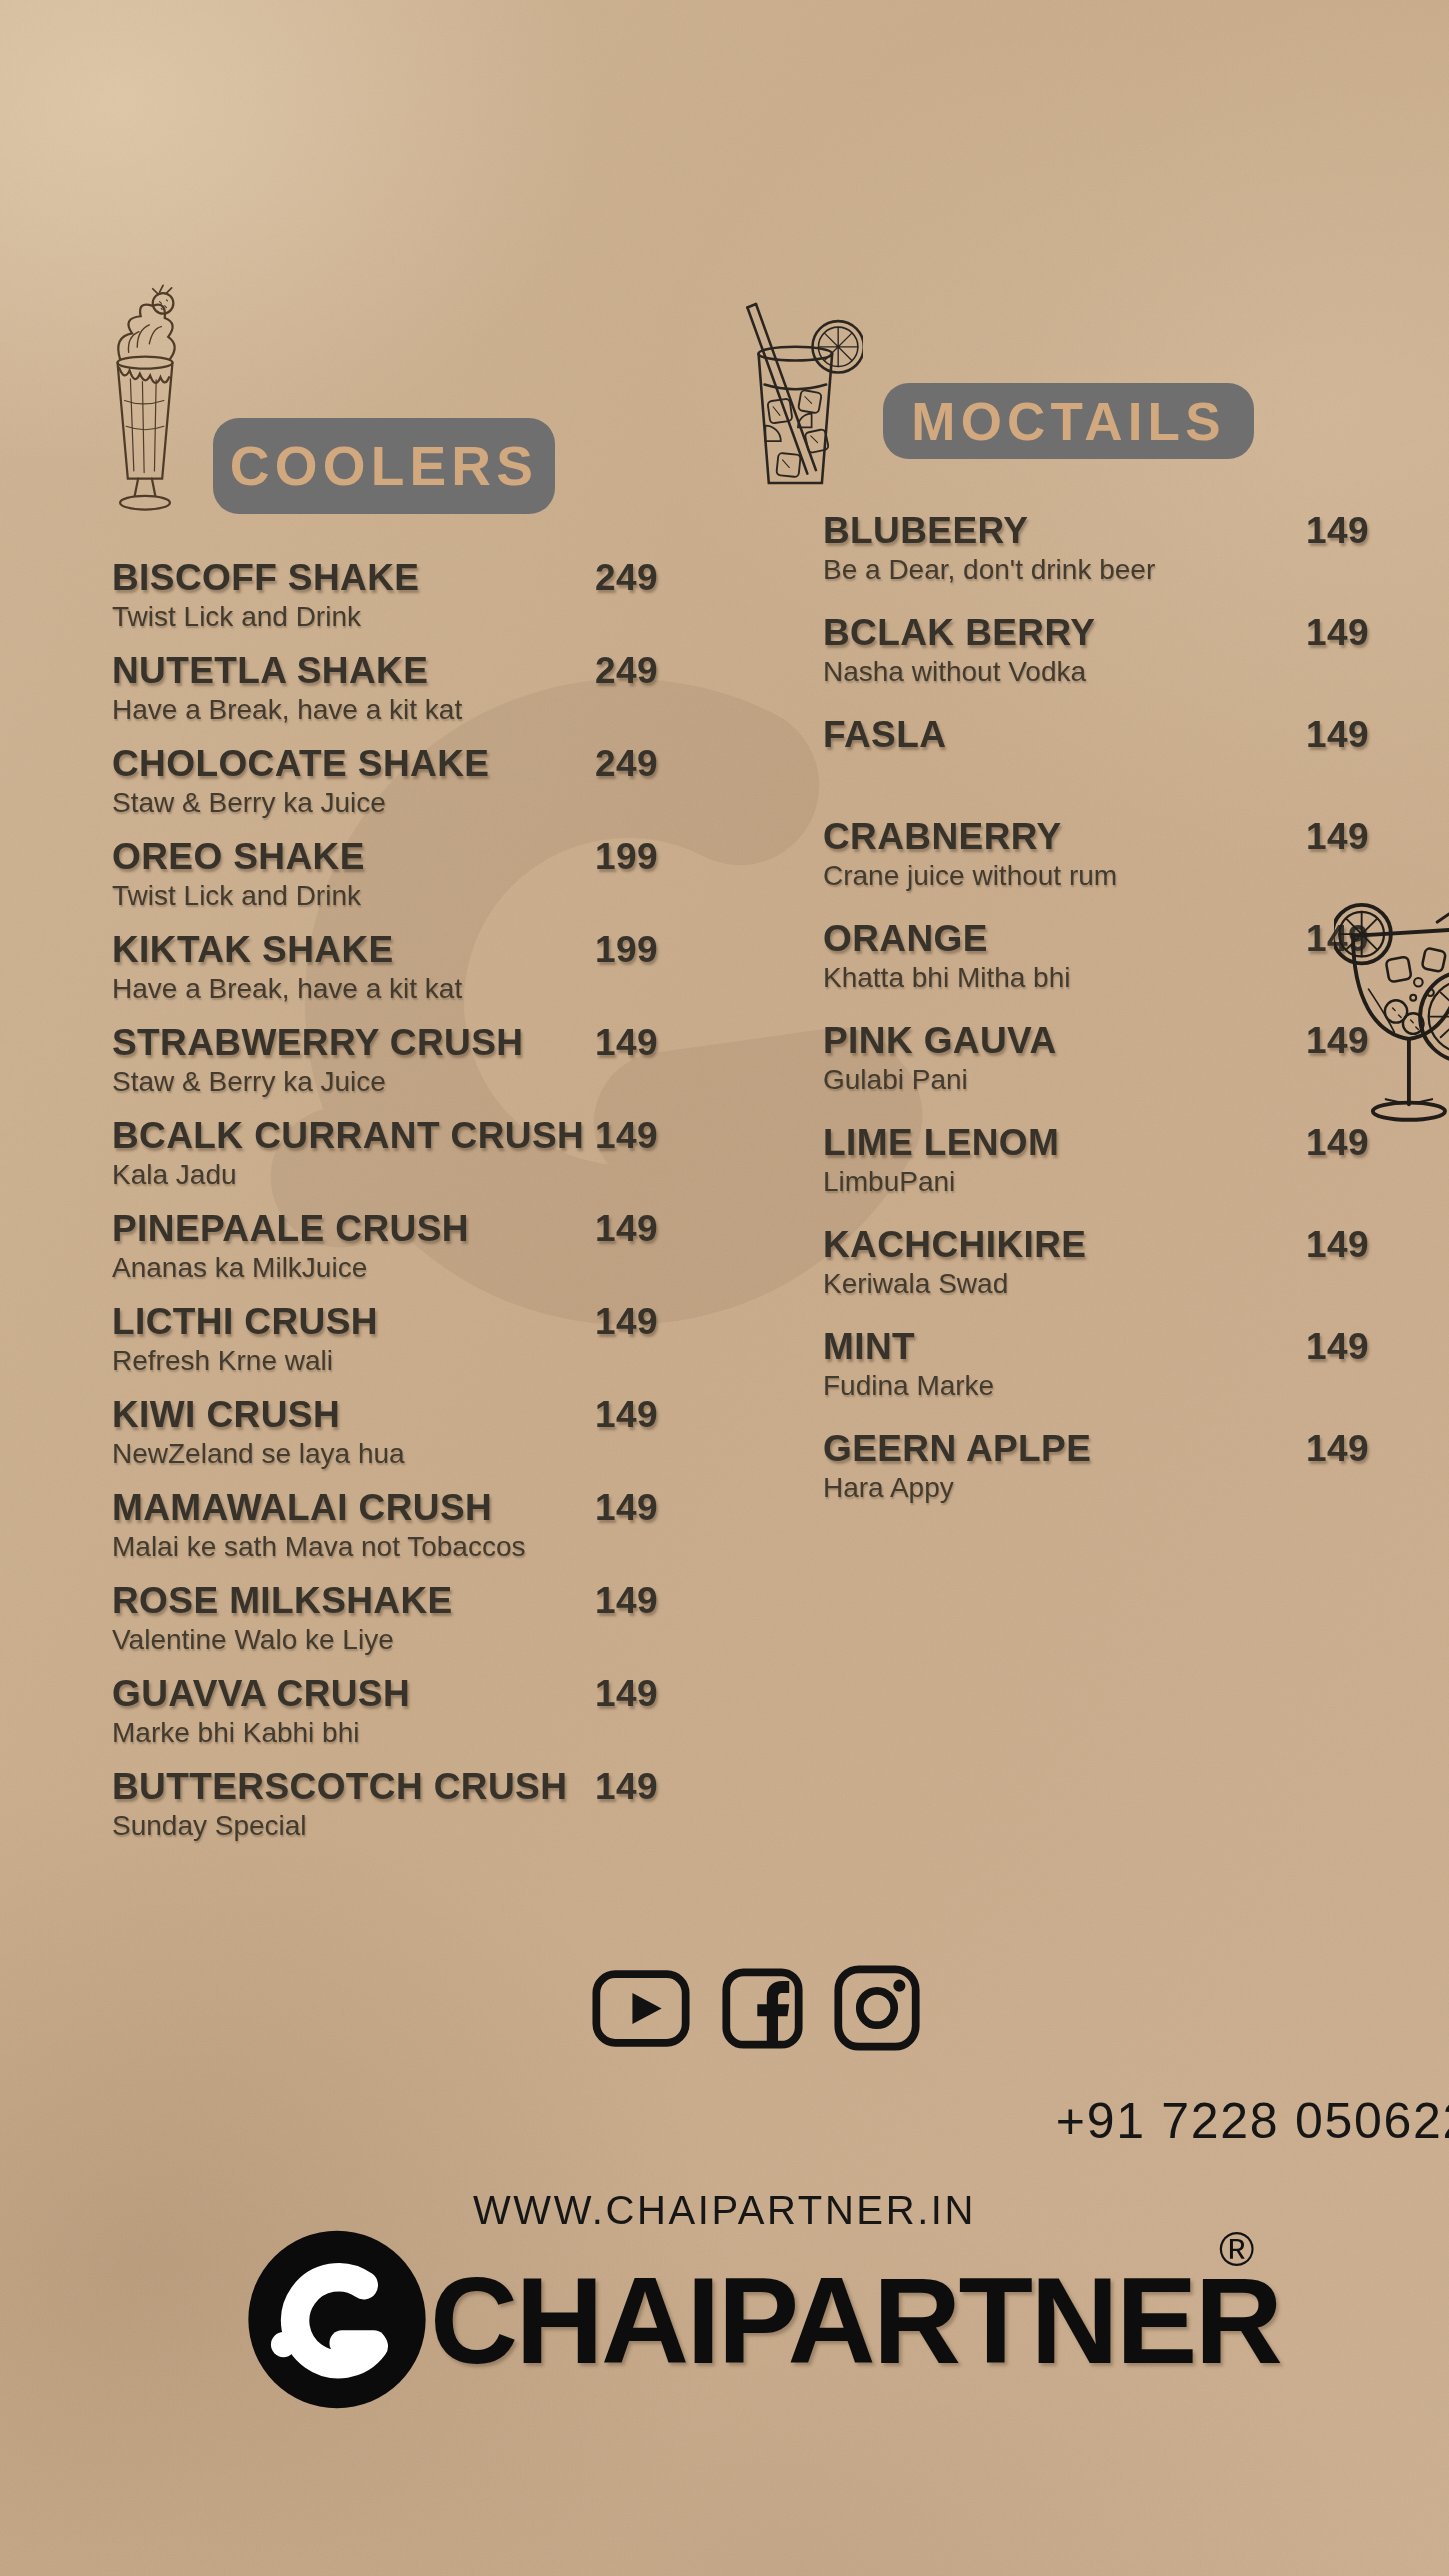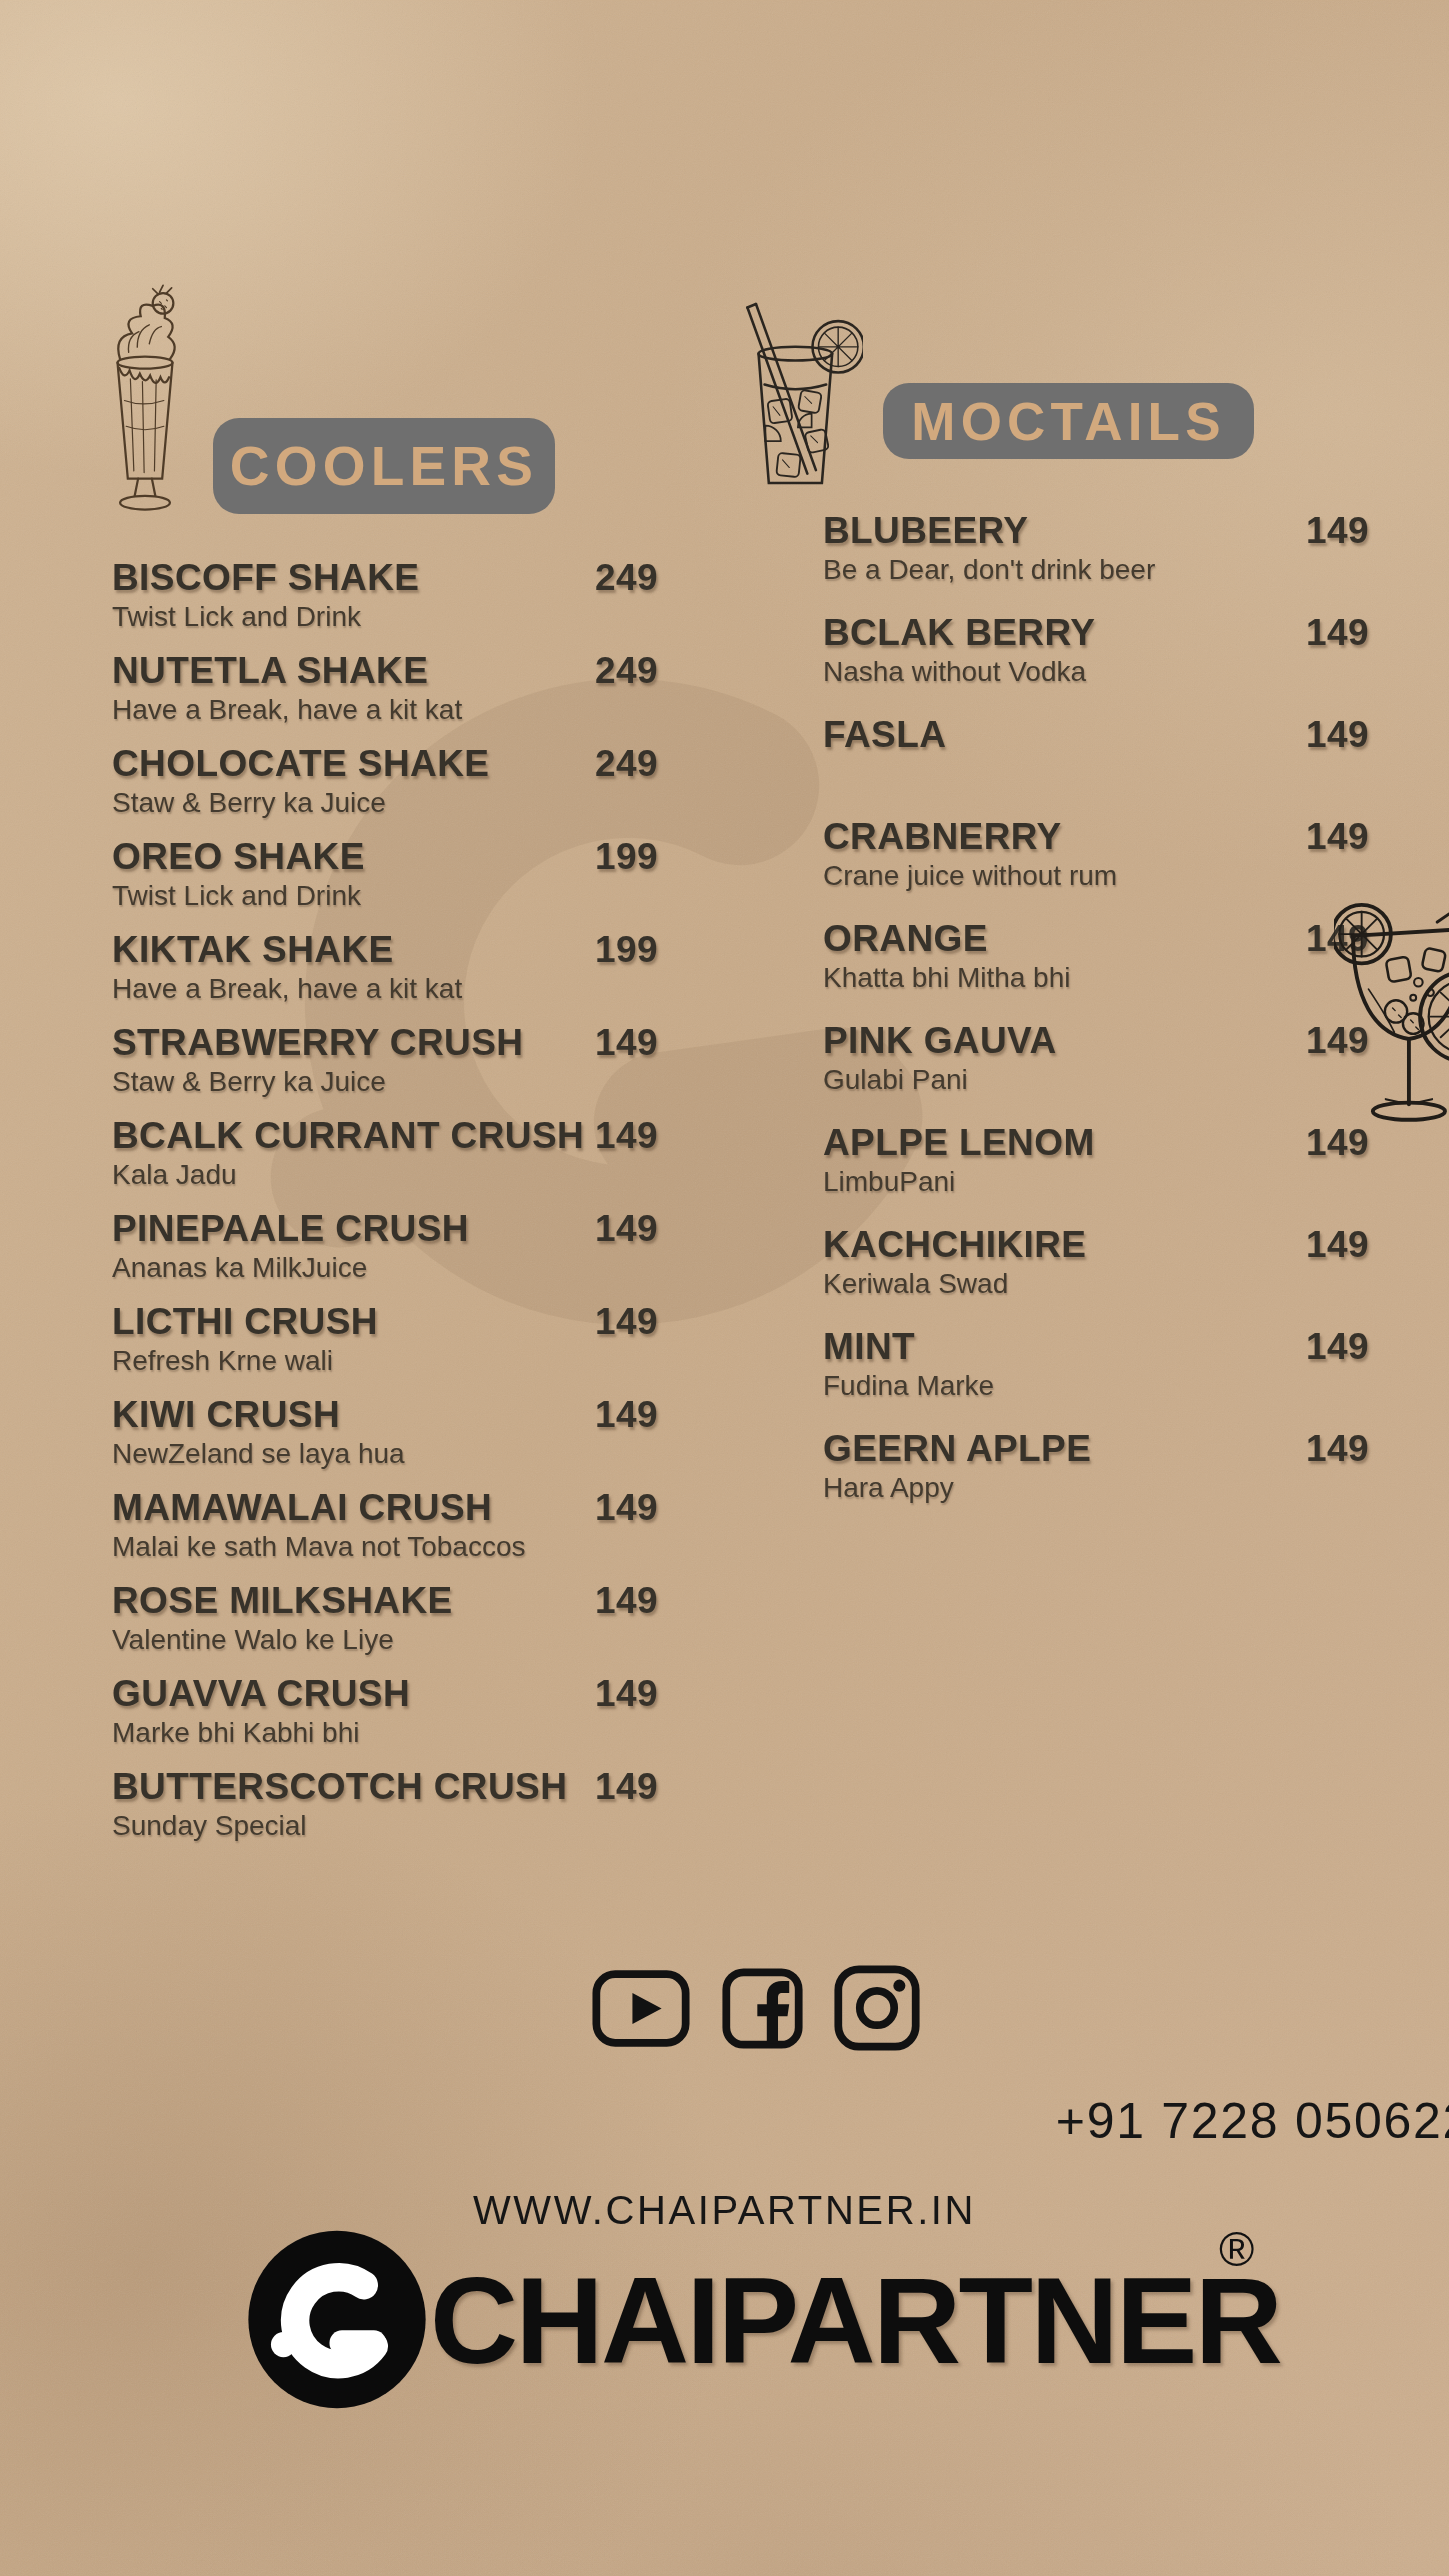--- a/index.html
+++ b/index.html
@@ -261,21 +261,21 @@
   </div>
         <div class="item">
     <div class="item-head">
       <span class="item-name">PINK GAUVA</span>
       <span class="item-price">149</span>
     </div>
     <div class="item-desc">Gulabi Pani</div>
   </div>
         <div class="item">
     <div class="item-head">
-      <span class="item-name">APLPE LENOM</span>
+      <span class="item-name">LIME LENOM</span>
       <span class="item-price">149</span>
     </div>
     <div class="item-desc">LimbuPani</div>
   </div>
         <div class="item">
     <div class="item-head">
       <span class="item-name">KACHCHIKIRE</span>
       <span class="item-price">149</span>
     </div>
     <div class="item-desc">Keriwala Swad</div>

